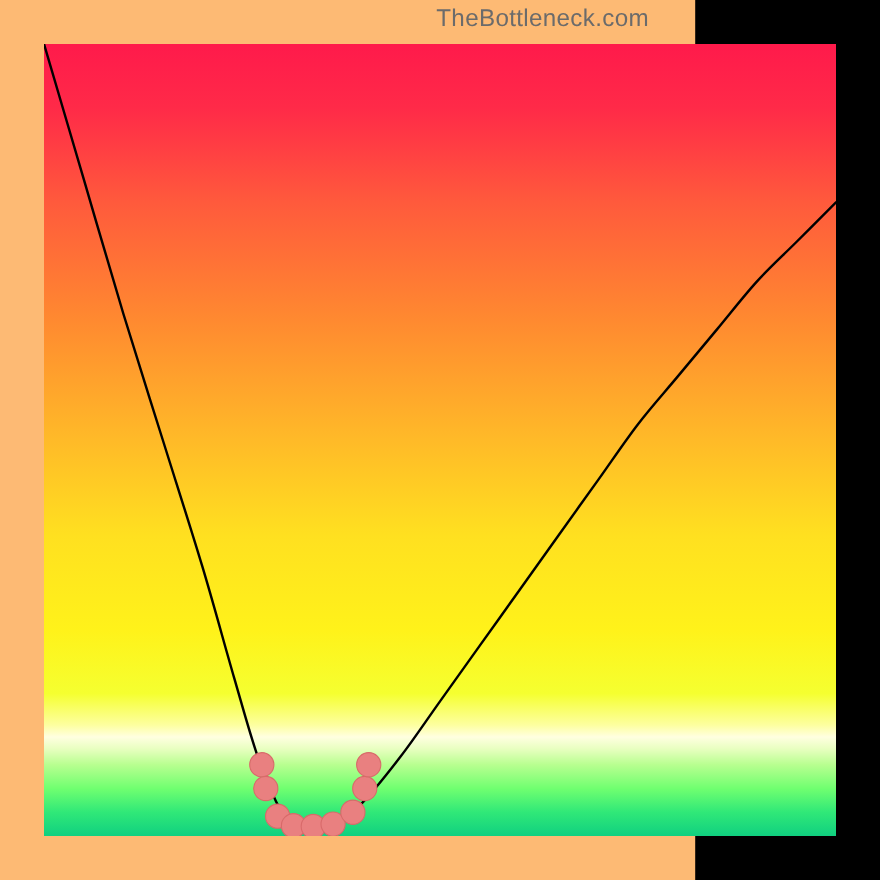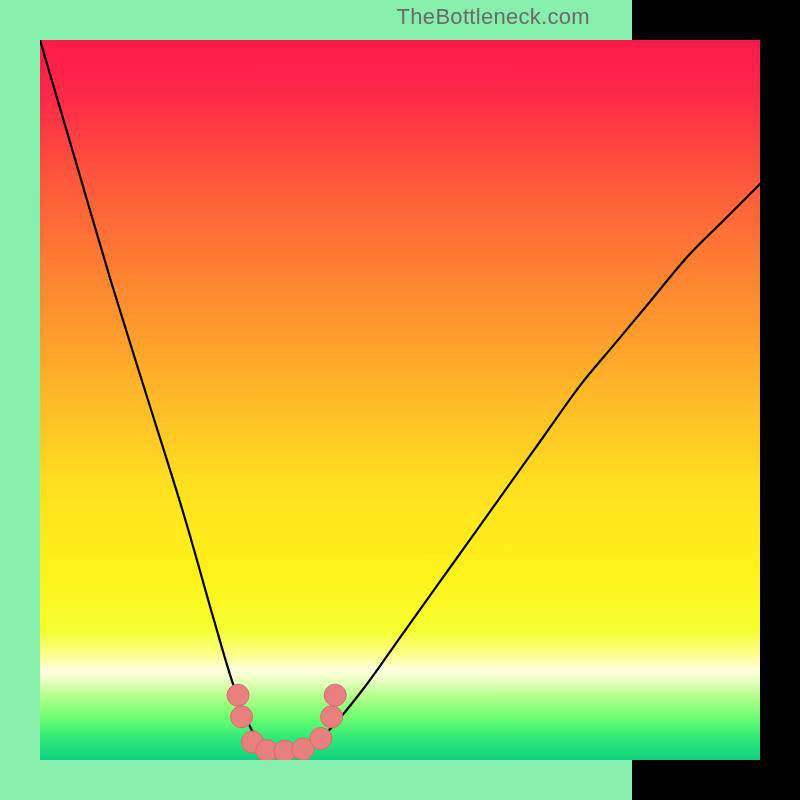--- a/index.html
+++ b/index.html
@@ -7,21 +7,21 @@
     padding: 0;
     width: 800px;
     height: 800px;
     background: #000;
     overflow: hidden;
     font-family: Arial, Helvetica, sans-serif;
   }
   .frame {
     width: 632px;
     height: 800px;
-    background: #86efac;
+    background: #fdba74;
     position: relative;
     text-align: right;
   }
   .plot-area {
     position: absolute;
     left: 40px;
     top: 40px;
     width: 720px;
     height: 720px;
     overflow: hidden;

